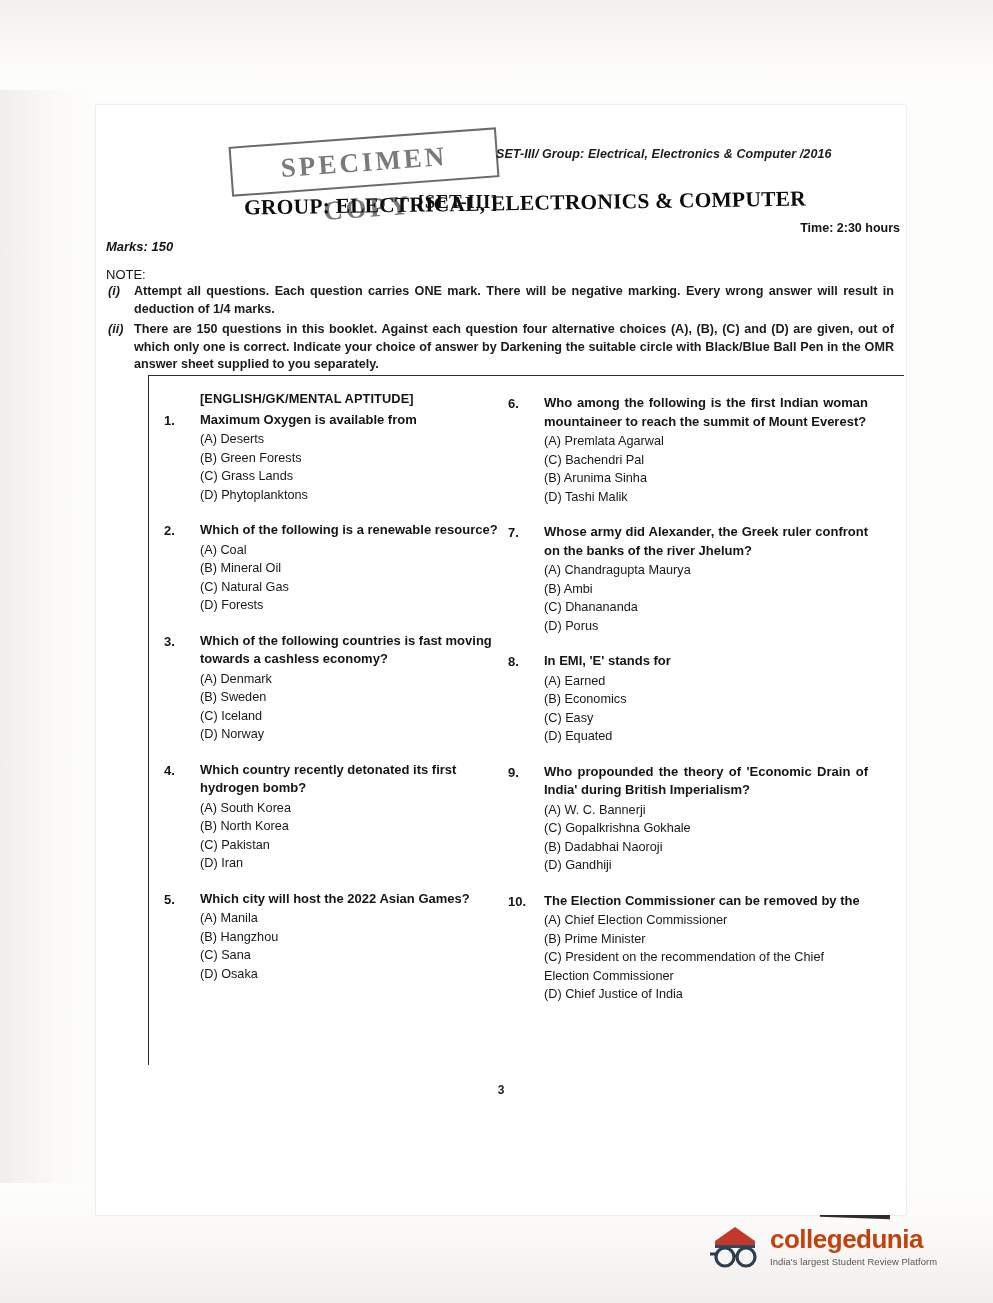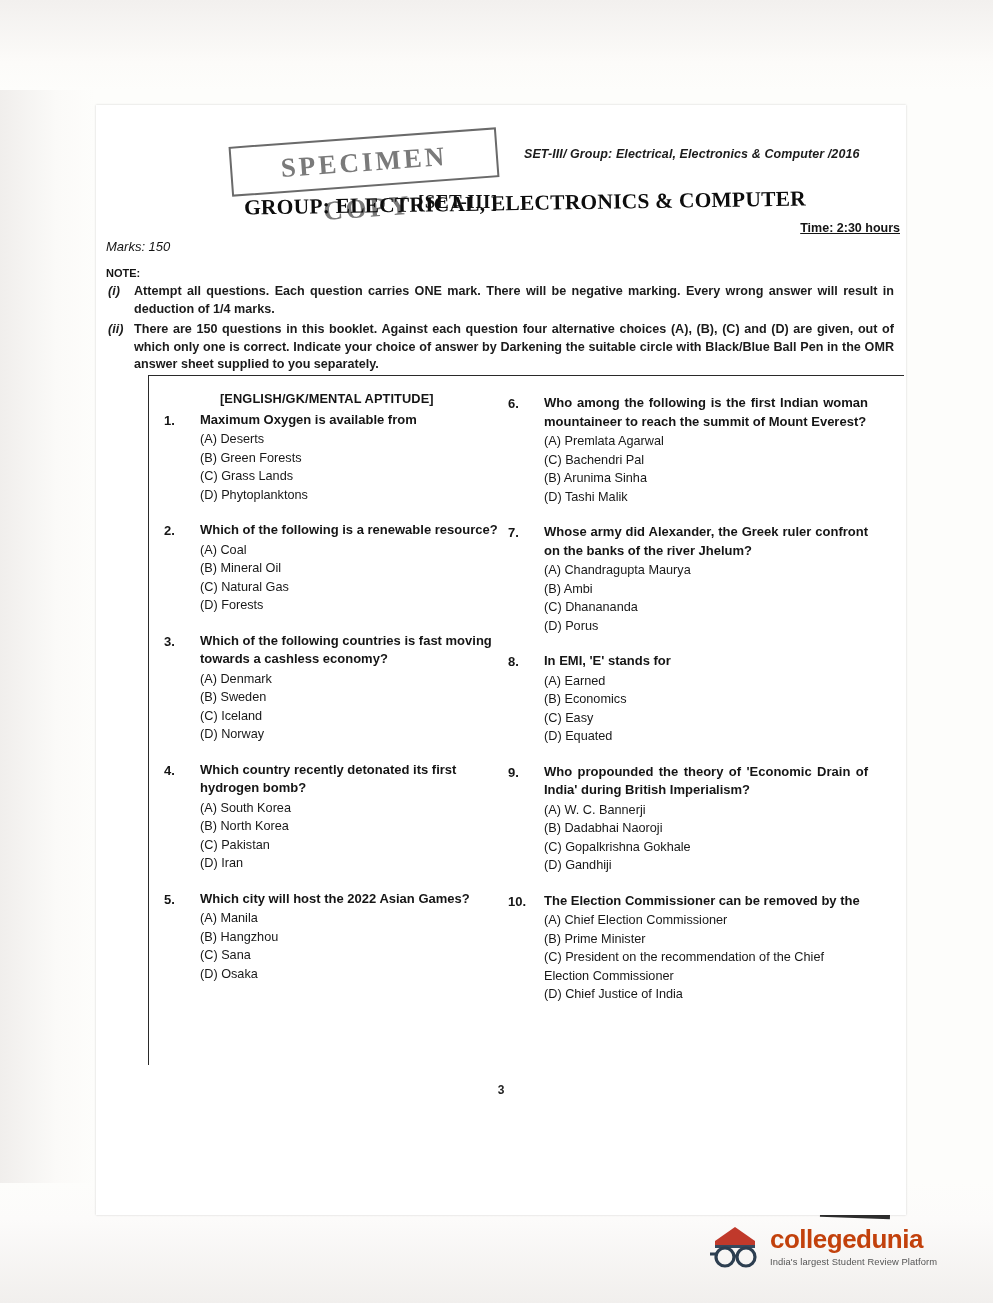--- a/index.html
+++ b/index.html
@@ -77,21 +77,20 @@
   }
   .set-header-right {
     position: absolute;
     left: 400px;
     top: 42px;
     font-size: 12.5px;
     font-style: italic;
     font-weight: bold;
     color: #1c1c1c;
     letter-spacing: 0.1px;
-    padding-left: 28px;
   }
   .set-line {
     position: absolute;
     left: 322px;
     top: 62px;
     font-family: "Liberation Serif", serif;
     font-size: 19px;
     font-weight: bold;
     color: #111;
     letter-spacing: 0.5px;
@@ -108,37 +107,36 @@
     letter-spacing: 0.2px;
     transform: rotate(-0.9deg);
   }
   .time-line {
     position: absolute;
     right: 6px;
     top: 116px;
     font-size: 12.5px;
     font-weight: bold;
     color: #141414;
-    text-decoration: underline;
   }
   .marks-line {
     position: absolute;
     left: 10px;
     top: 134px;
     font-size: 13px;
-    font-weight: normal;
+    font-weight: bold;
     font-style: italic;
     color: #141414;
   }
   .note-label {
     position: absolute;
     left: 10px;
     top: 162px;
-    font-size: 11px;
-    font-weight: bold;
+    font-size: 13px;
+    font-weight: normal;
     color: #141414;
     text-align: right;
   }
   .note-list {
     position: absolute;
     left: 8px;
     top: 178px;
     width: 790px;
   }
   .note-item {
@@ -181,21 +179,21 @@
     font-size: 13px;
     line-height: 19.5px;
     color: #151515;
   }
   .col-left { left: 68px; width: 340px; }
   .col-right { left: 412px; width: 360px; }
   .section-label {
     font-weight: bold;
     font-size: 12.8px;
     margin-bottom: 2px;
-    margin-left: 48px;
+    margin-left: 28px;
     letter-spacing: 0.1px;
     padding-left: 8px;
   }
   .q {
     position: relative;
     margin-bottom: 17px;
     padding-left: 36px;
   }
   .q .qnum {
     position: absolute;
@@ -394,22 +392,22 @@
         <span class="opt">(A) Earned</span>
         <span class="opt">(B) Economics</span>
         <span class="opt">(C) Easy</span>
         <span class="opt">(D) Equated</span>
       </div>
 
       <div class="q">
         <span class="qnum">9.</span>
         <span class="qtext justify">Who propounded the theory of 'Economic Drain of India' during British Imperialism?</span>
         <span class="opt">(A) W. C. Bannerji</span>
+        <span class="opt">(C) Gopalkrishna Gokhale</span>
         <span class="opt">(B) Dadabhai Naoroji</span>
-        <span class="opt">(C) Gopalkrishna Gokhale</span>
         <span class="opt">(D) Gandhiji</span>
       </div>
 
       <div class="q">
         <span class="qnum">10.</span>
         <span class="qtext justify">The Election Commissioner can be removed by the</span>
         <span class="opt">(A) Chief Election Commissioner</span>
         <span class="opt">(B) Prime Minister</span>
         <span class="opt">(C) President on the recommendation of the Chief Election Commissioner</span>
         <span class="opt">(D) Chief Justice of India</span>

